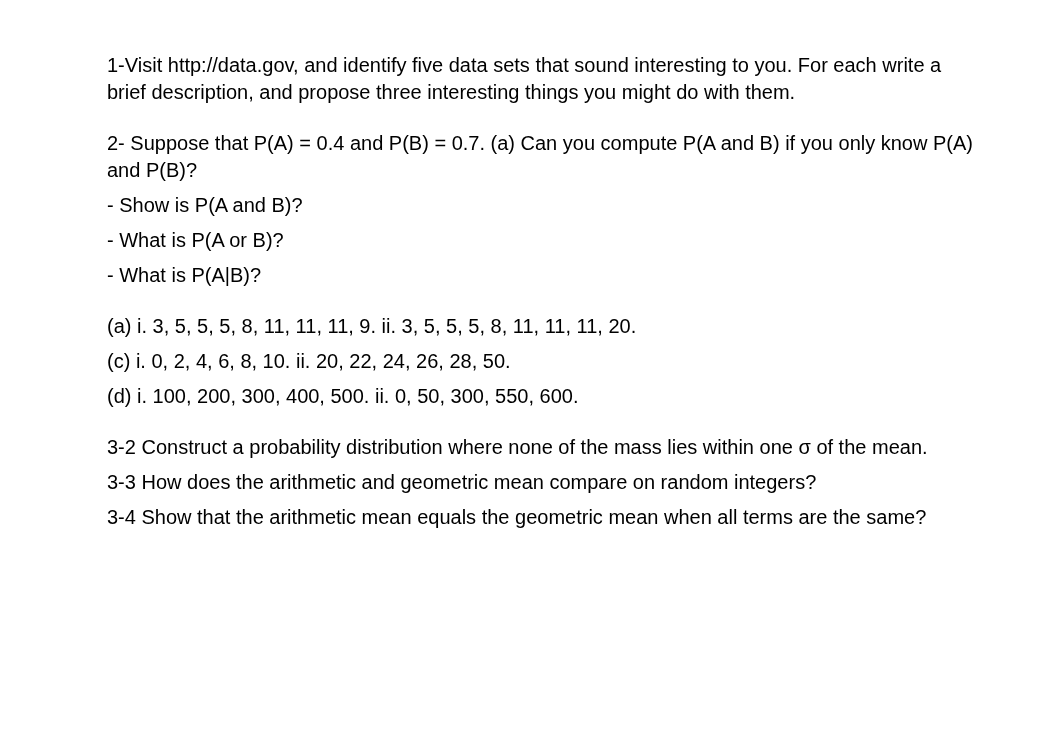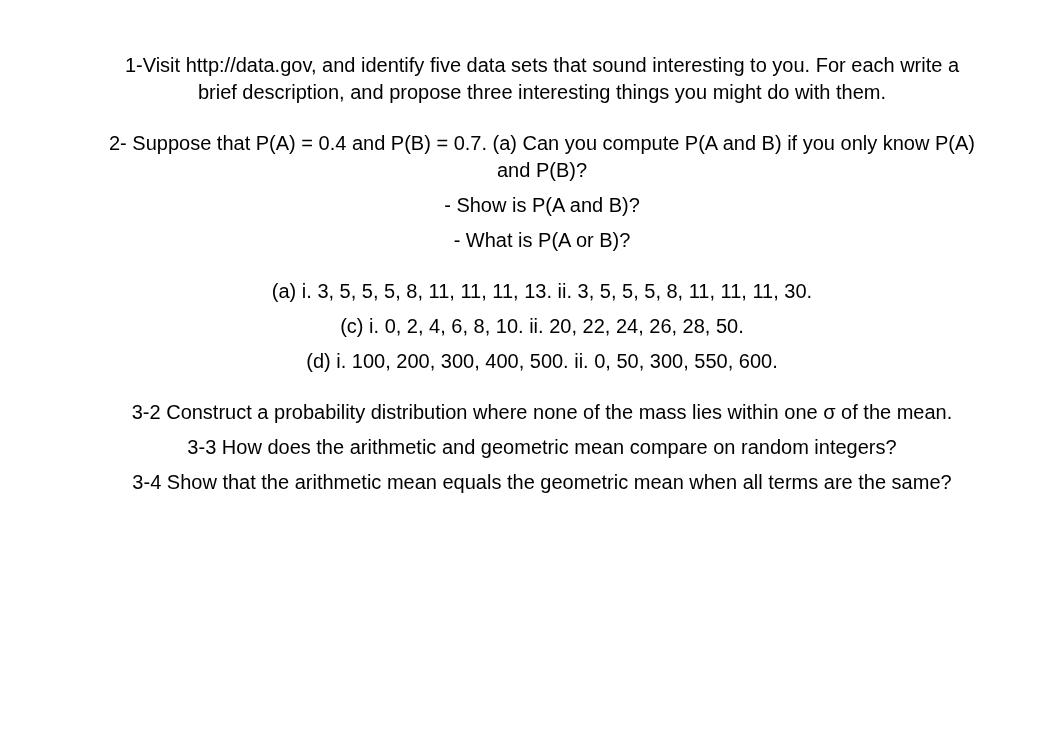--- a/index.html
+++ b/index.html
@@ -1,19 +1,18 @@
 <!DOCTYPE html>
 <html><head>
   <meta charset="utf-8">
   <style>
     * {
       margin: 8px;
       padding: 0;
       box-sizing: border-box;
-      text-align: center;
     }
     body {
       font-family: Arial, Helvetica, sans-serif;
       font-size: 20px;
       color: #000;
       background: #fff;
       padding: 28px 75px 40px 75px;
       line-height: 1.35;
       width: 1052px;
     }
@@ -28,24 +27,25 @@
 <body>
 
 <div class="block">
   <span class="line">1-Visit http://data.gov, and identify five data sets that sound interesting to you. For each write a brief description, and propose three interesting things you might do with them.</span>
 </div>
 
 <div class="block">
   <span class="line">2- Suppose that P(A) = 0.4 and P(B) = 0.7. (a) Can you compute P(A and B) if you only know P(A) and P(B)?</span>
   <span class="line">- Show is P(A and B)?</span>
   <span class="line">- What is P(A or B)?</span>
+  <span class="line">-  What is P(A|B)?</span>
 </div>
 
 <div class="block">
-  <span class="line">(a) i. 3, 5, 5, 5, 8, 11, 11, 11, 13. ii. 3, 5, 5, 5, 8, 11, 11, 11, 30.</span>
+  <span class="line">(a) i. 3, 5, 5, 5, 8, 11, 11, 11, 9. ii. 3, 5, 5, 5, 8, 11, 11, 11, 20.</span>
   <span class="line">(c) i. 0, 2, 4, 6, 8, 10. ii. 20, 22, 24, 26, 28, 50.</span>
   <span class="line">(d) i. 100, 200, 300, 400, 500. ii. 0, 50, 300, 550, 600.</span>
 </div>
 
 <div class="block">
   <span class="line">3-2 Construct a probability distribution where none of the mass lies within one σ of the mean.</span>
   <span class="line">3-3 How does the arithmetic and geometric mean compare on random integers?</span>
   <span class="line">3-4 Show that the arithmetic mean equals the geometric mean when all terms are the same?</span>
 </div>
 

